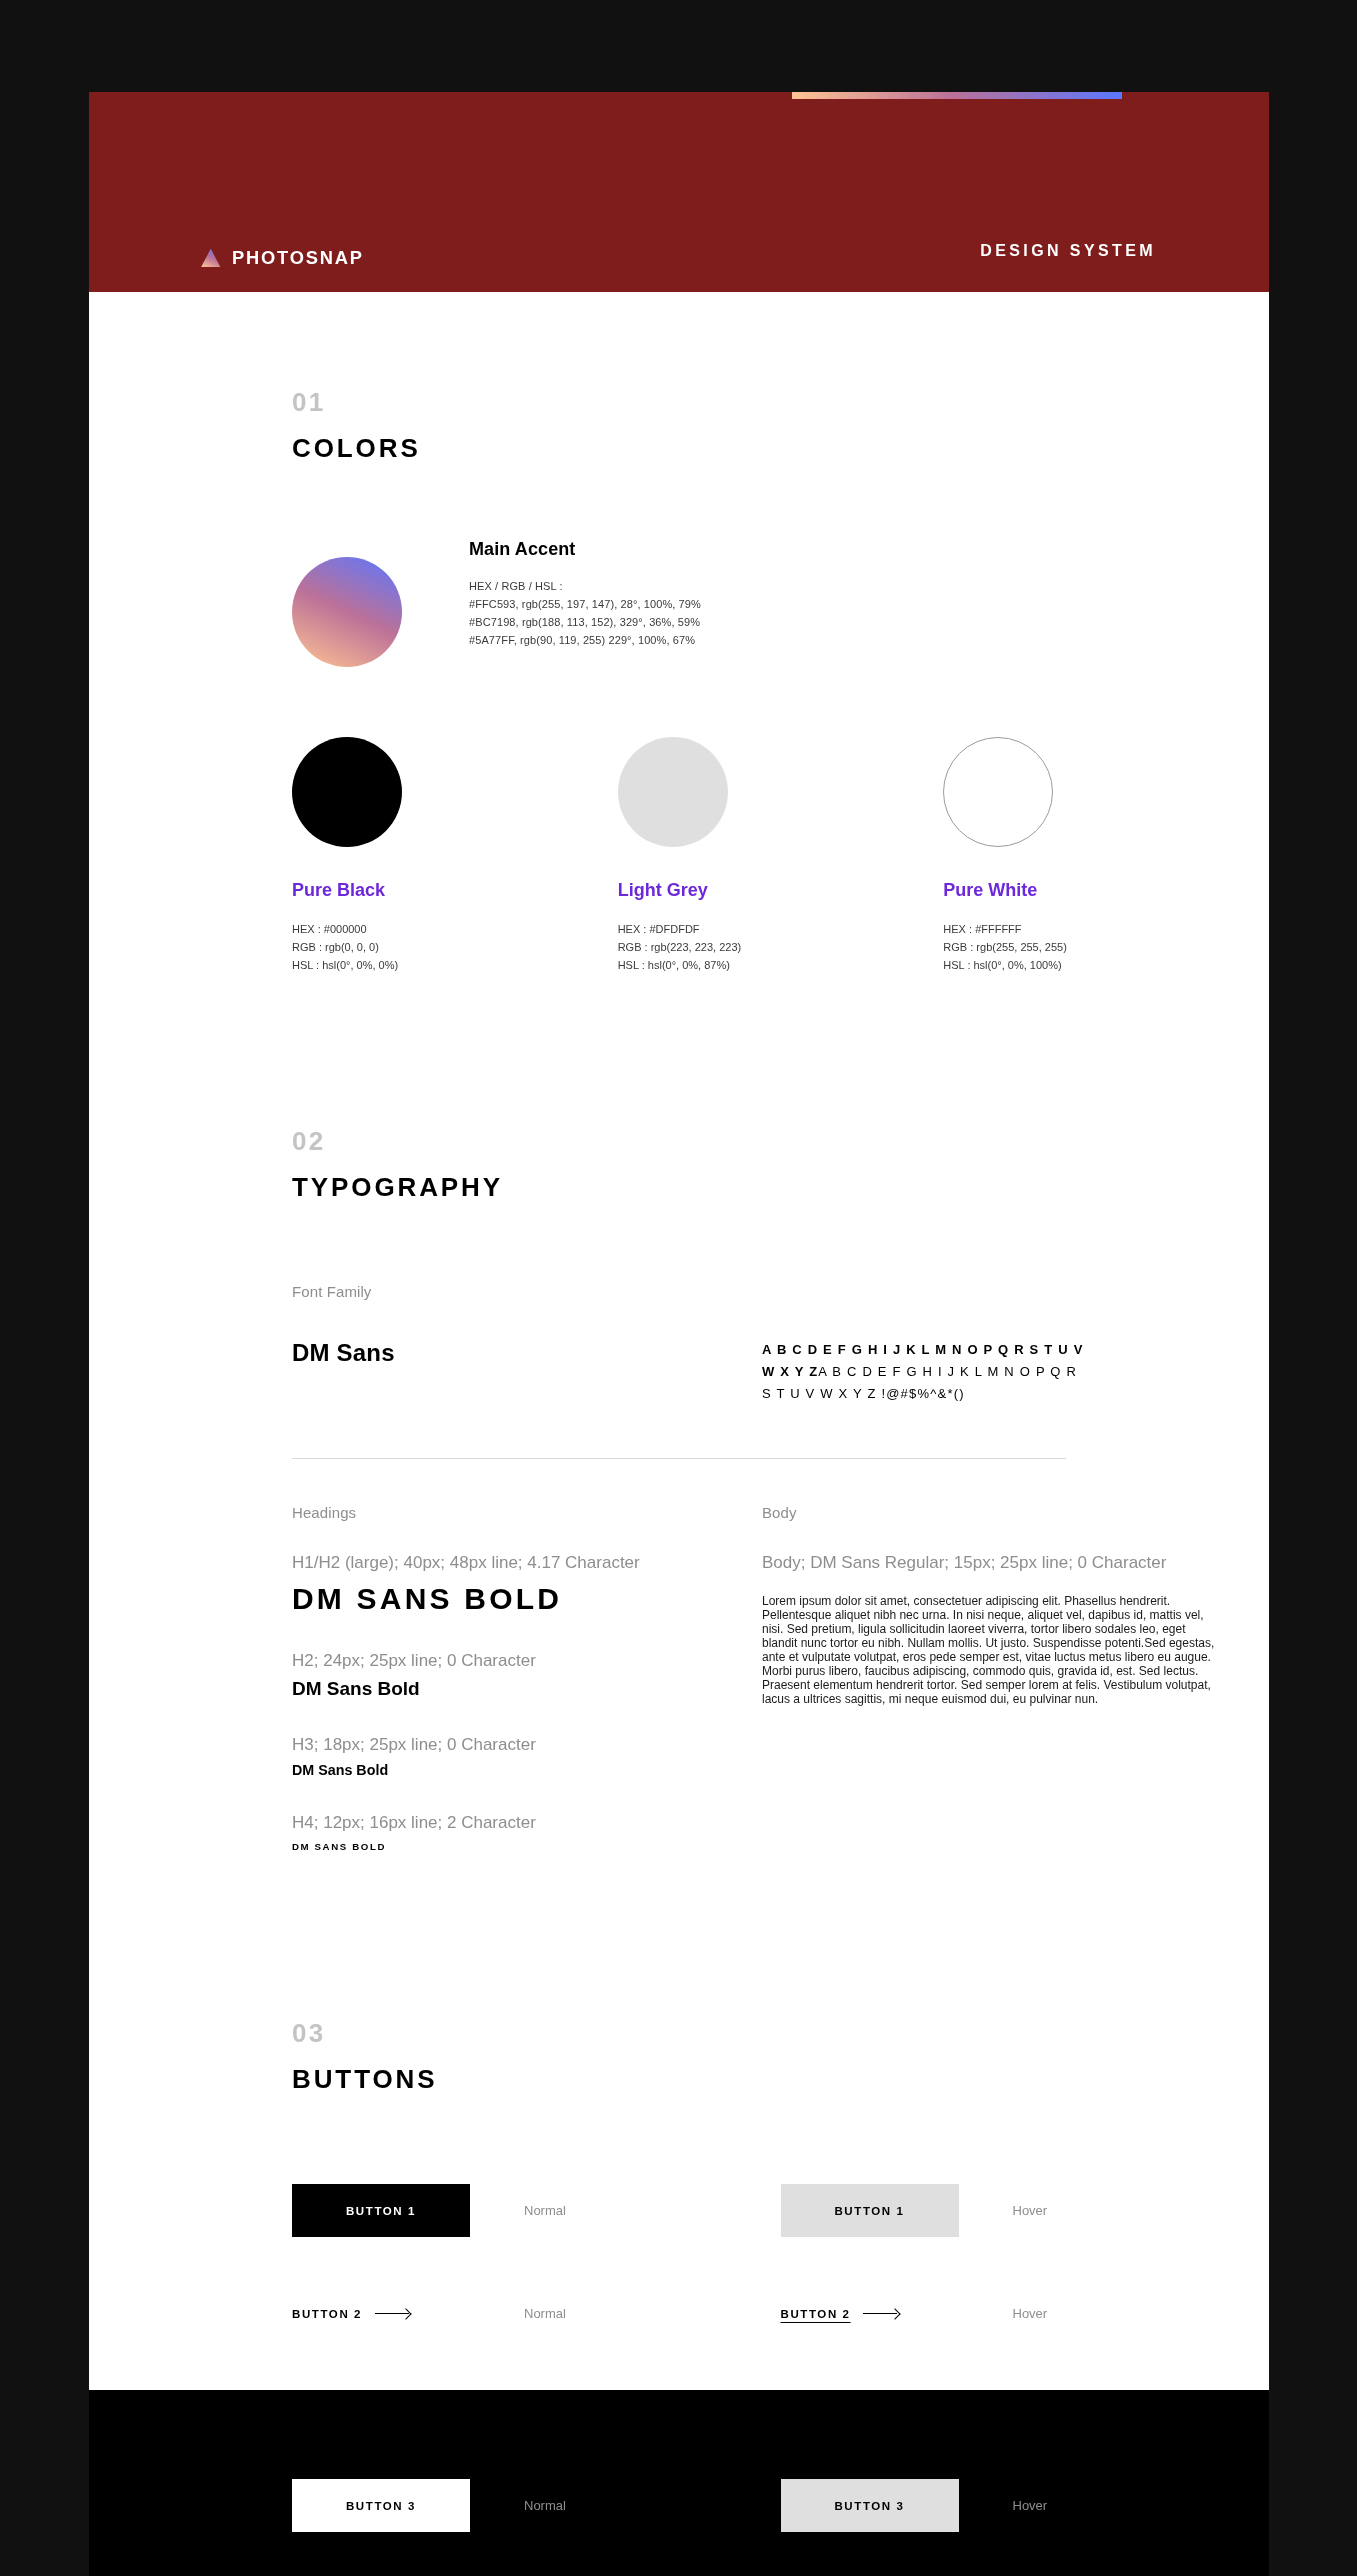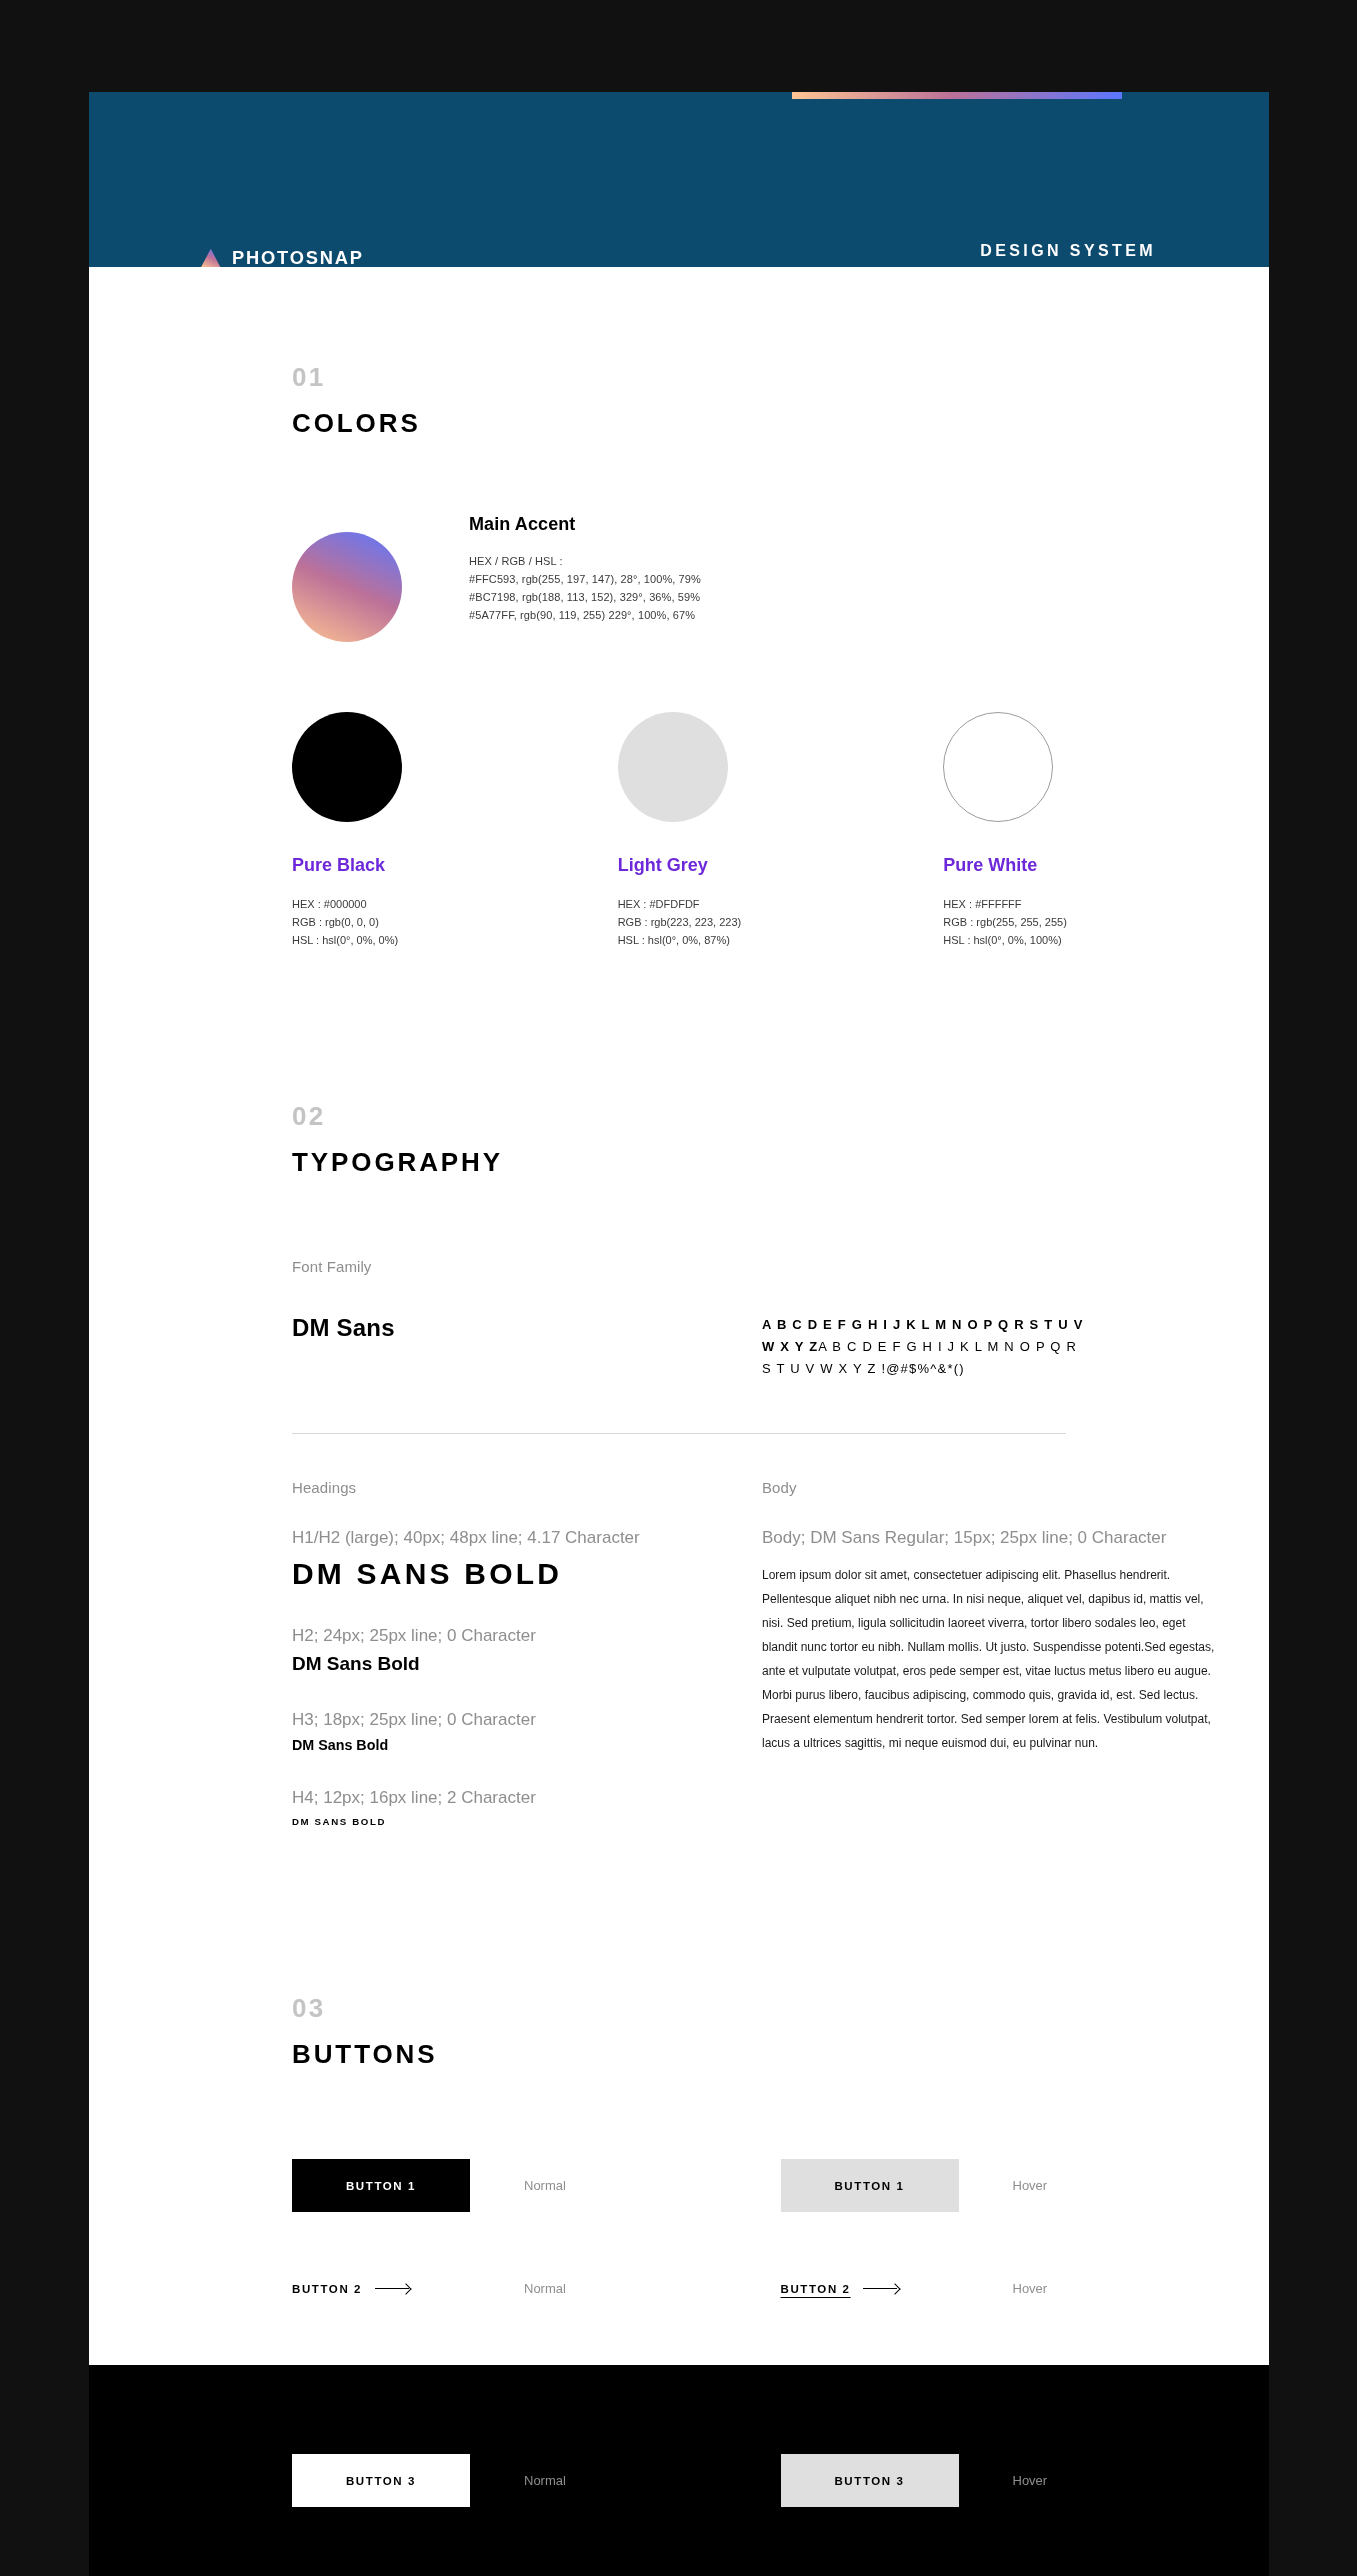--- a/index.html
+++ b/index.html
@@ -22,22 +22,22 @@
     position: absolute;
     left: 89px;
     top: 92px;
     width: 1180px;
     background: #000000;
   }
 
   
   .header {
     position: relative;
-    height: 175px;
-    background: #0c4a6e;
+    height: 200px;
+    background: #7f1d1d;
   }
   .gradient-bar {
     position: absolute;
     left: 703px;
     top: 0;
     width: 330px;
     height: 6.9px;
     background: linear-gradient(100deg, #FFC593 0%, #BC7198 48%, #5A77FF 100%);
   }
   .brand {
@@ -238,23 +238,23 @@
     font-weight: 700;
     color: #000000;
     letter-spacing: 1.6px;
     margin-top: 10.3px;
   }
   .spec-block { margin-top: 36px; }
   .spec-block.first { margin-top: 33px; }
 
   .body-copy {
     font-size: 12px;
-    line-height: 24px;
+    line-height: 14px;
     color: #1a1a1a;
-    margin-top: 17px;
+    margin-top: 23px;
   }
 
   
   #buttons-heading { margin-top: 166px; }
 
   .btn-grid {
     padding-left: 203px;
     margin-top: 89px;
   }
   .btn-row {

